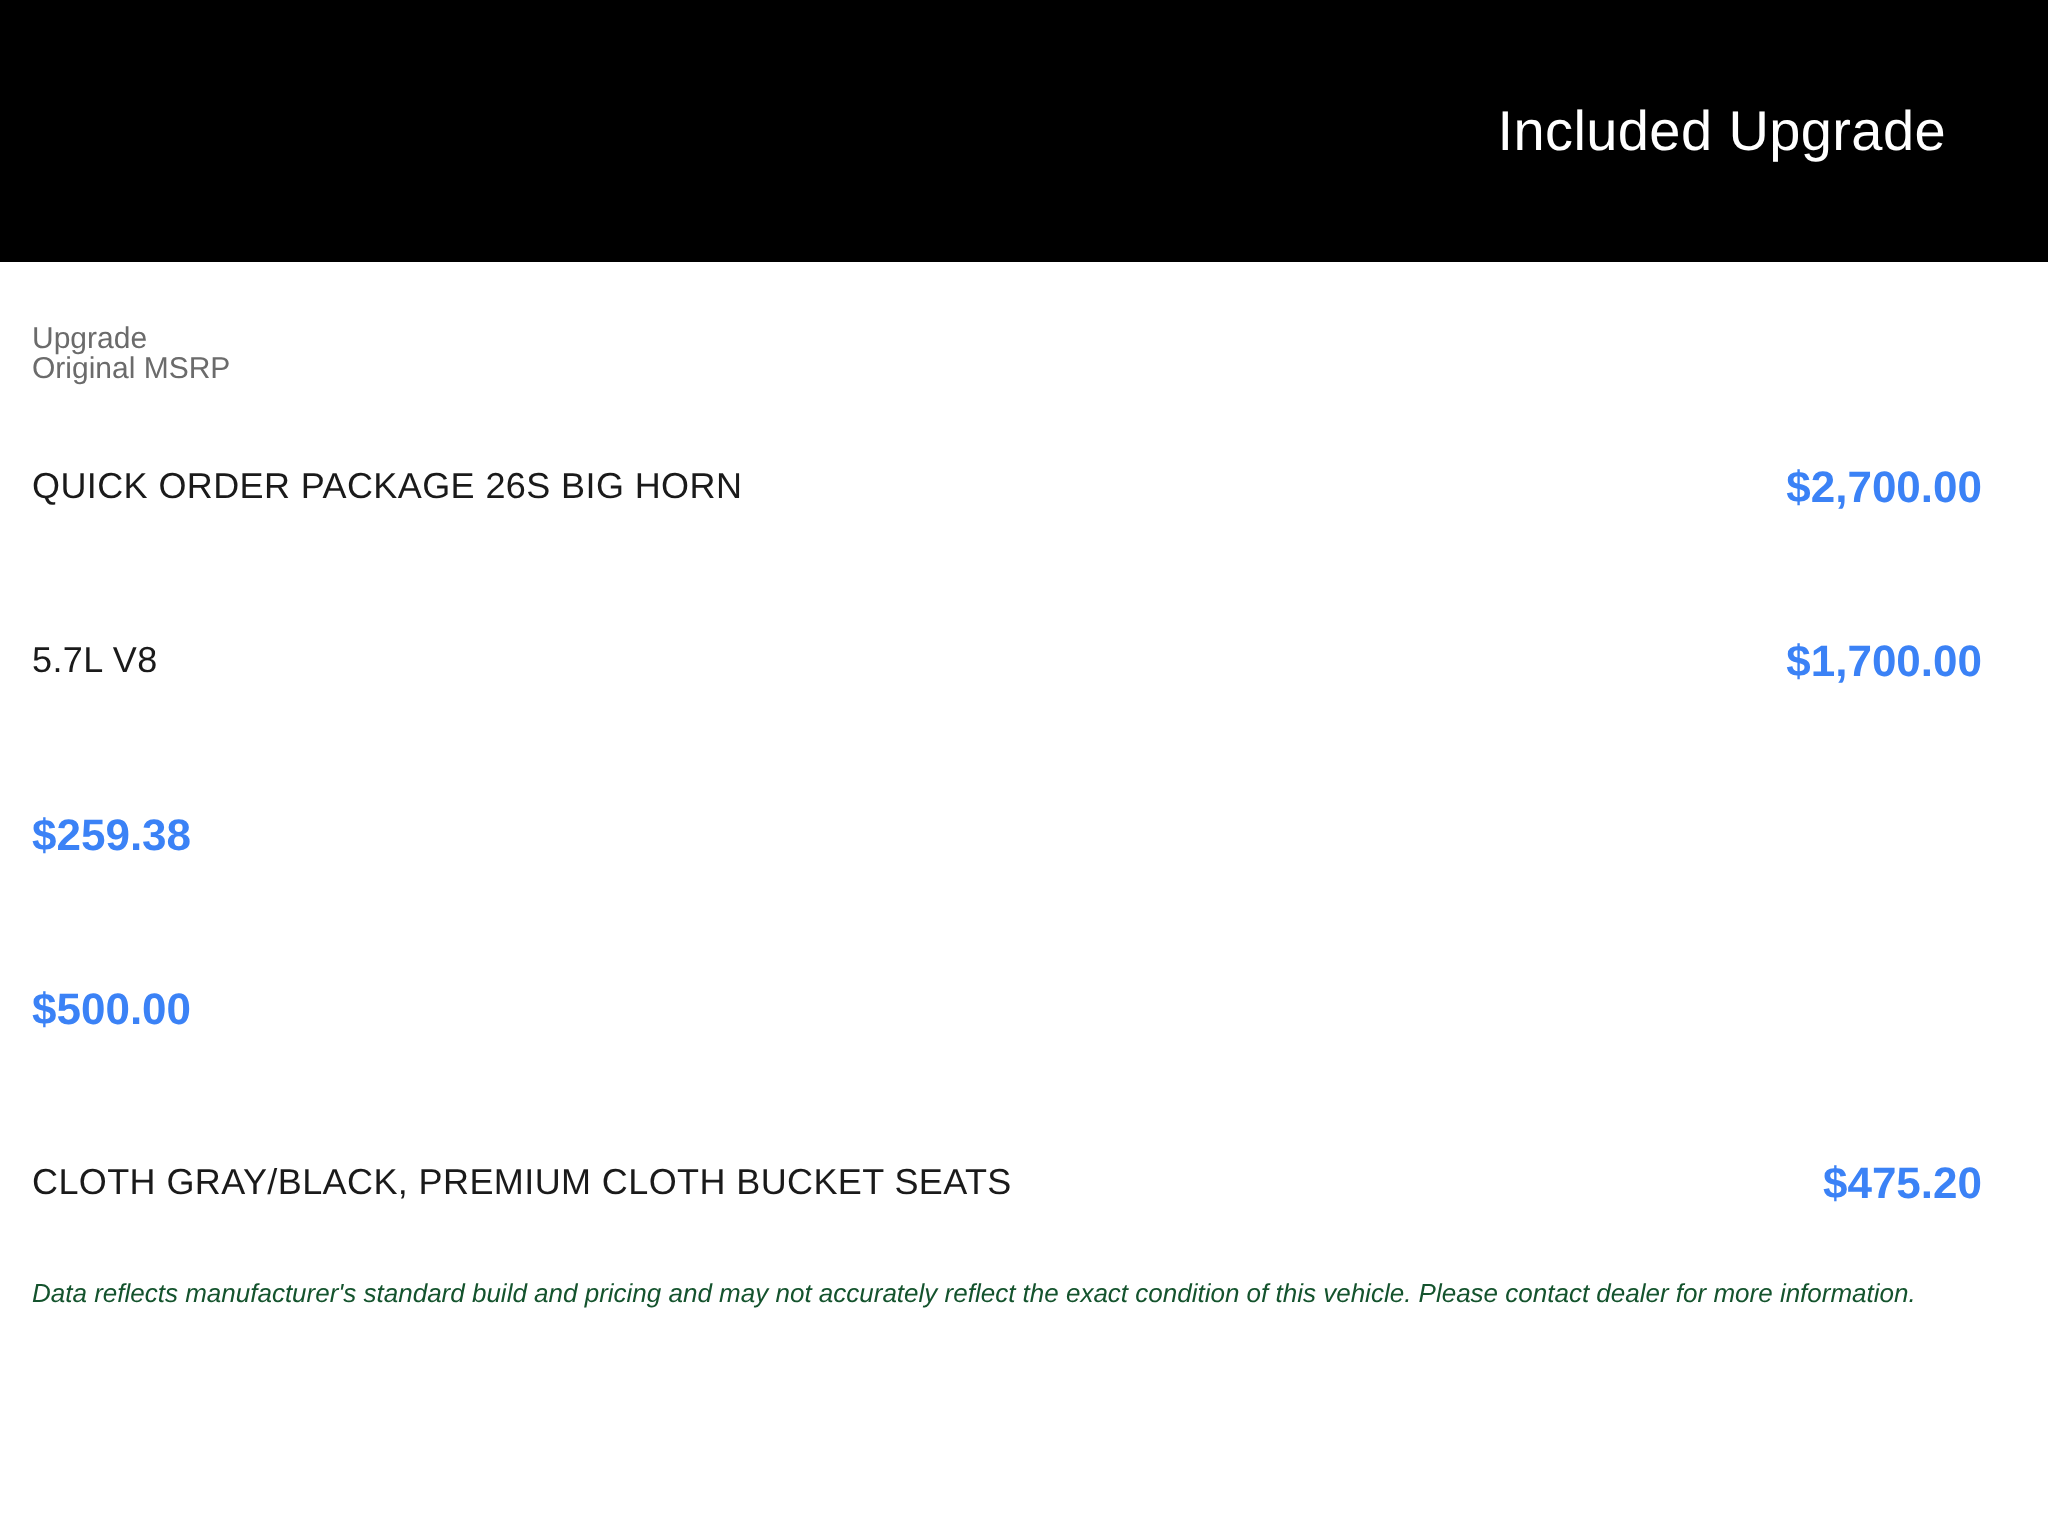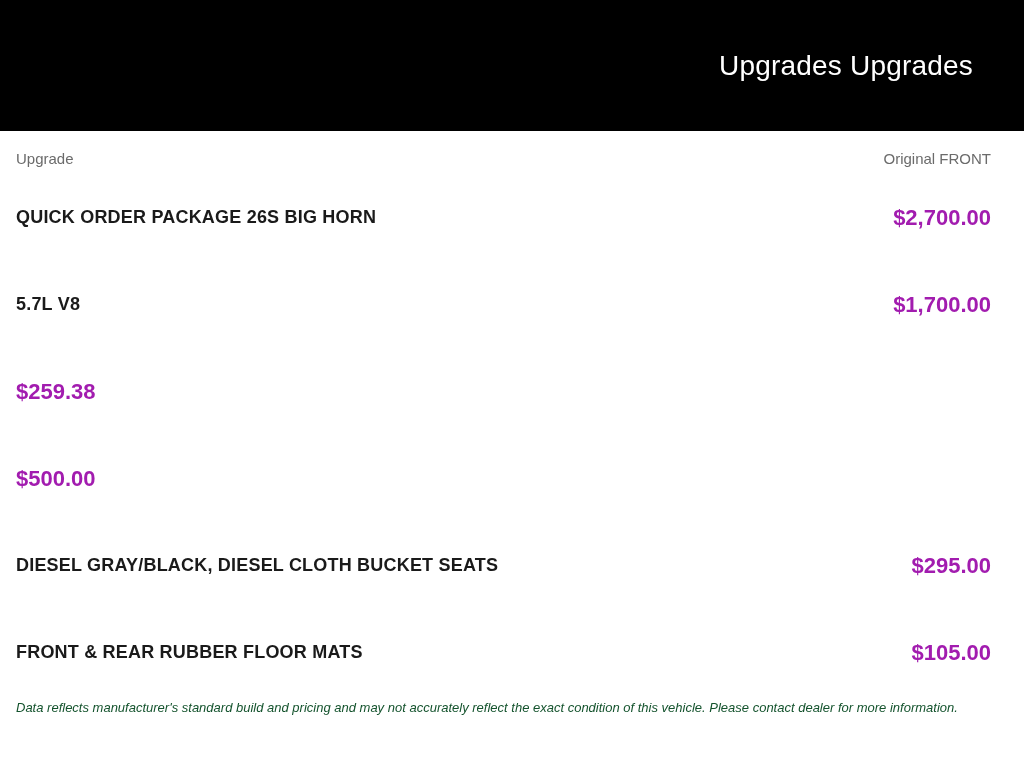--- a/index.html
+++ b/index.html
@@ -23,70 +23,71 @@
     color: #ffffff;
     font-size: 28px;
     font-weight: 400;
     letter-spacing: 0.2px;
   }
   .content {
     padding-left: 16px;
     padding-right: 33px;
   }
   .col-headers {
-    margin-top: 20px;
+    margin-top: 31px;
     display: flex;
     justify-content: space-between;
     align-items: baseline;
     color: #6b6b6b;
     font-size: 15px;
     line-height: 15px;
     font-weight: 400;
+    flex-direction: column;
   }
   .rows {
     margin-top: 8px;
   }
   .row {
     height: 87px;
     display: flex;
     justify-content: space-between;
     align-items: center;
   }
   .upgrade-name {
     color: #1a1a1a;
     font-size: 18px;
-    font-weight: 700;
+    font-weight: 400;
     letter-spacing: 0.2px;
     white-space: nowrap;
   }
   .upgrade-price {
-    color: #a21caf;
+    color: #3b82f6;
     font-size: 22px;
     font-weight: 700;
     white-space: nowrap;
   }
   .disclaimer {
     margin-top: 4px;
     color: #14532d;
     font-size: 13px;
     font-style: italic;
     line-height: 16px;
   }
 </style>
 </head>
 <body>
 
 <div class="header-band">
-  <div class="page-title">Upgrades Upgrades</div>
+  <div class="page-title">Included Upgrade</div>
 </div>
 
 <div class="content">
   <div class="col-headers">
     <span>Upgrade</span>
-    <span>Original FRONT</span>
+    <span>Original MSRP</span>
   </div>
 
   <div class="rows">
   <div class="row">
     <span class="upgrade-name">QUICK ORDER PACKAGE 26S BIG HORN</span>
     <span class="upgrade-price">$2,700.00</span>
   </div>
 
   <div class="row">
     <span class="upgrade-name">5.7L V8</span>
@@ -95,24 +96,20 @@
 
   <div class="row">
     <span class="upgrade-price">$259.38</span>
   </div>
 
   <div class="row">
     <span class="upgrade-price">$500.00</span>
   </div>
 
   <div class="row">
-    <span class="upgrade-name">DIESEL GRAY/BLACK, DIESEL CLOTH BUCKET SEATS</span>
-    <span class="upgrade-price">$295.00</span>
+    <span class="upgrade-name">CLOTH GRAY/BLACK, PREMIUM CLOTH BUCKET SEATS</span>
+    <span class="upgrade-price">$475.20</span>
   </div>
 
-  <div class="row">
-    <span class="upgrade-name">FRONT &amp; REAR RUBBER FLOOR MATS</span>
-    <span class="upgrade-price">$105.00</span>
-  </div>
 </div>
 
   <div class="disclaimer">Data reflects manufacturer's standard build and pricing and may not accurately reflect the exact condition of this vehicle. Please contact dealer for more information.</div>
 </div>
 
 </body></html>

